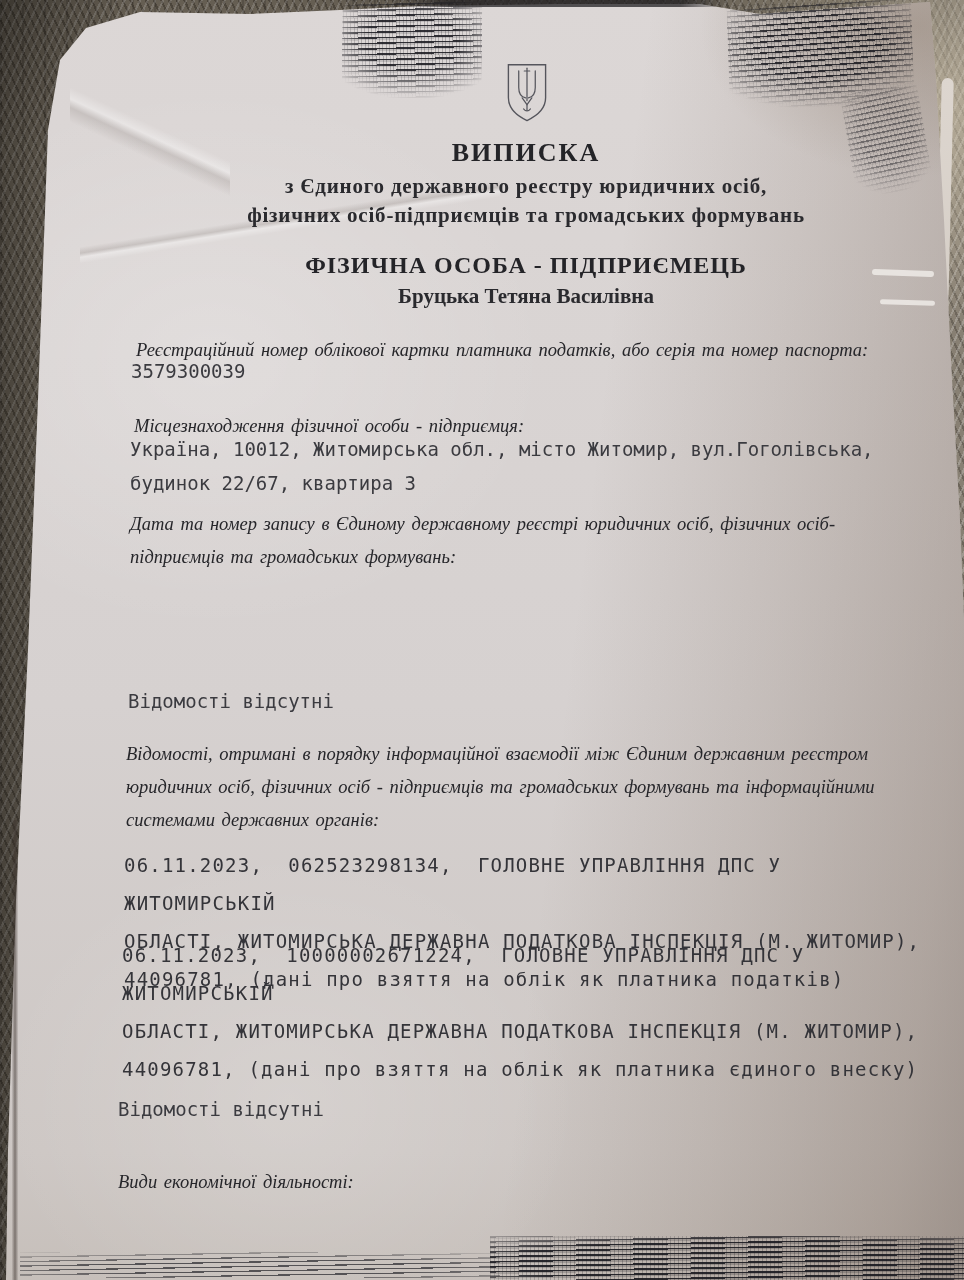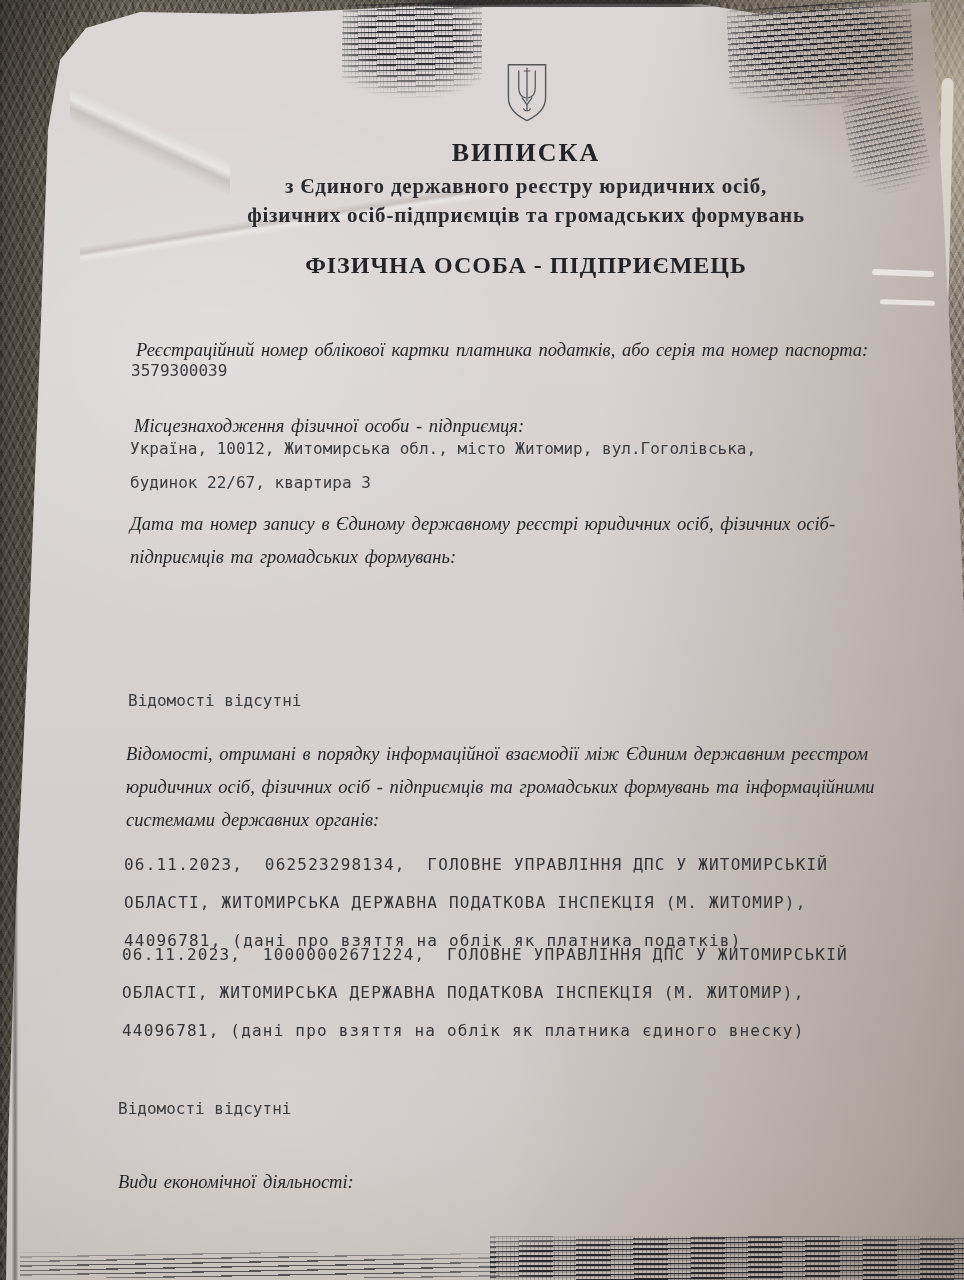--- a/index.html
+++ b/index.html
@@ -63,21 +63,21 @@
   .doc-title{font-weight:bold; font-size:26px; letter-spacing:2px; color:#242428;}
   .doc-subtitle{font-weight:bold; font-size:21px; letter-spacing:.8px; line-height:29px; color:#2a2a2e; white-space:pre-wrap;}
   .entity-type{font-weight:bold; font-size:24px; letter-spacing:1px; color:#242428;}
   .entity-name{font-weight:bold; font-size:21px; color:#2a2a2e;}
   .label{
     font-style:italic; font-weight:normal; font-size:18.5px; line-height:33px;
     color:#26262a; white-space:pre-wrap; word-spacing:2px;
   }
   .value{
     font-family:"DejaVu Sans Mono","Liberation Mono",monospace;
-    font-size:16px; line-height:34px; color:#3b3b40; white-space:pre-wrap;
+    font-size:19px; line-height:34px; color:#3b3b40; white-space:pre-wrap;
   }
   .value.caps{letter-spacing:1.2px; line-height:38px; color:#343439;}
   
   #emblem{left:502px; top:62px; width:50px; height:62px;}
   #emblem svg{width:100%; height:100%;}
   
   .scrib{
     position:absolute; z-index:5;
     background-image:
       repeating-linear-gradient(178deg, rgba(28,28,34,.9) 0 1.5px, rgba(28,28,34,.15) 1.5px 3px, transparent 3px 5.5px),
@@ -128,20 +128,21 @@
       <path d="M28 52 L35 62 L42 52" stroke-width="1.8"></path>
       <path d="M35 62 V70" stroke-width="1.8"></path>
       <path d="M30 68 C33 72 37 72 40 68" stroke-width="1.6"></path>
     </svg>
   </div>
 
   <div class="abs center-col doc-title" style="top:138px">ВИПИСКА</div>
   <div class="abs center-col doc-subtitle" style="top:172px">з Єдиного державного реєстру юридичних осіб,
 фізичних осіб-підприємців та громадських формувань</div>
   <div class="abs center-col entity-type" style="top:252px">ФІЗИЧНА ОСОБА - ПІДПРИЄМЕЦЬ</div>
+  <div class="abs center-col entity-name" style="top:284px">Бруцька Тетяна Василівна</div>
 
   <div class="abs label" style="left:136px; top:334px; width:770px">Реєстраційний номер облікової картки платника податків, або серія та номер паспорта:</div>
   <div class="abs value" style="left:131px; top:354px">3579300039</div>
 
   <div class="abs label" style="left:134px; top:410px; width:780px">Місцезнаходження фізичної особи - підприємця:</div>
   <div class="abs value" style="left:130px; top:432px">Україна, 10012, Житомирська обл., місто Житомир, вул.Гоголівська,
 будинок 22/67, квартира 3</div>
 
   <div class="abs label" style="left:130px; top:508px; width:800px">Дата та номер запису в Єдиному державному реєстрі юридичних осіб, фізичних осіб-
 підприємців та громадських формувань:</div>

